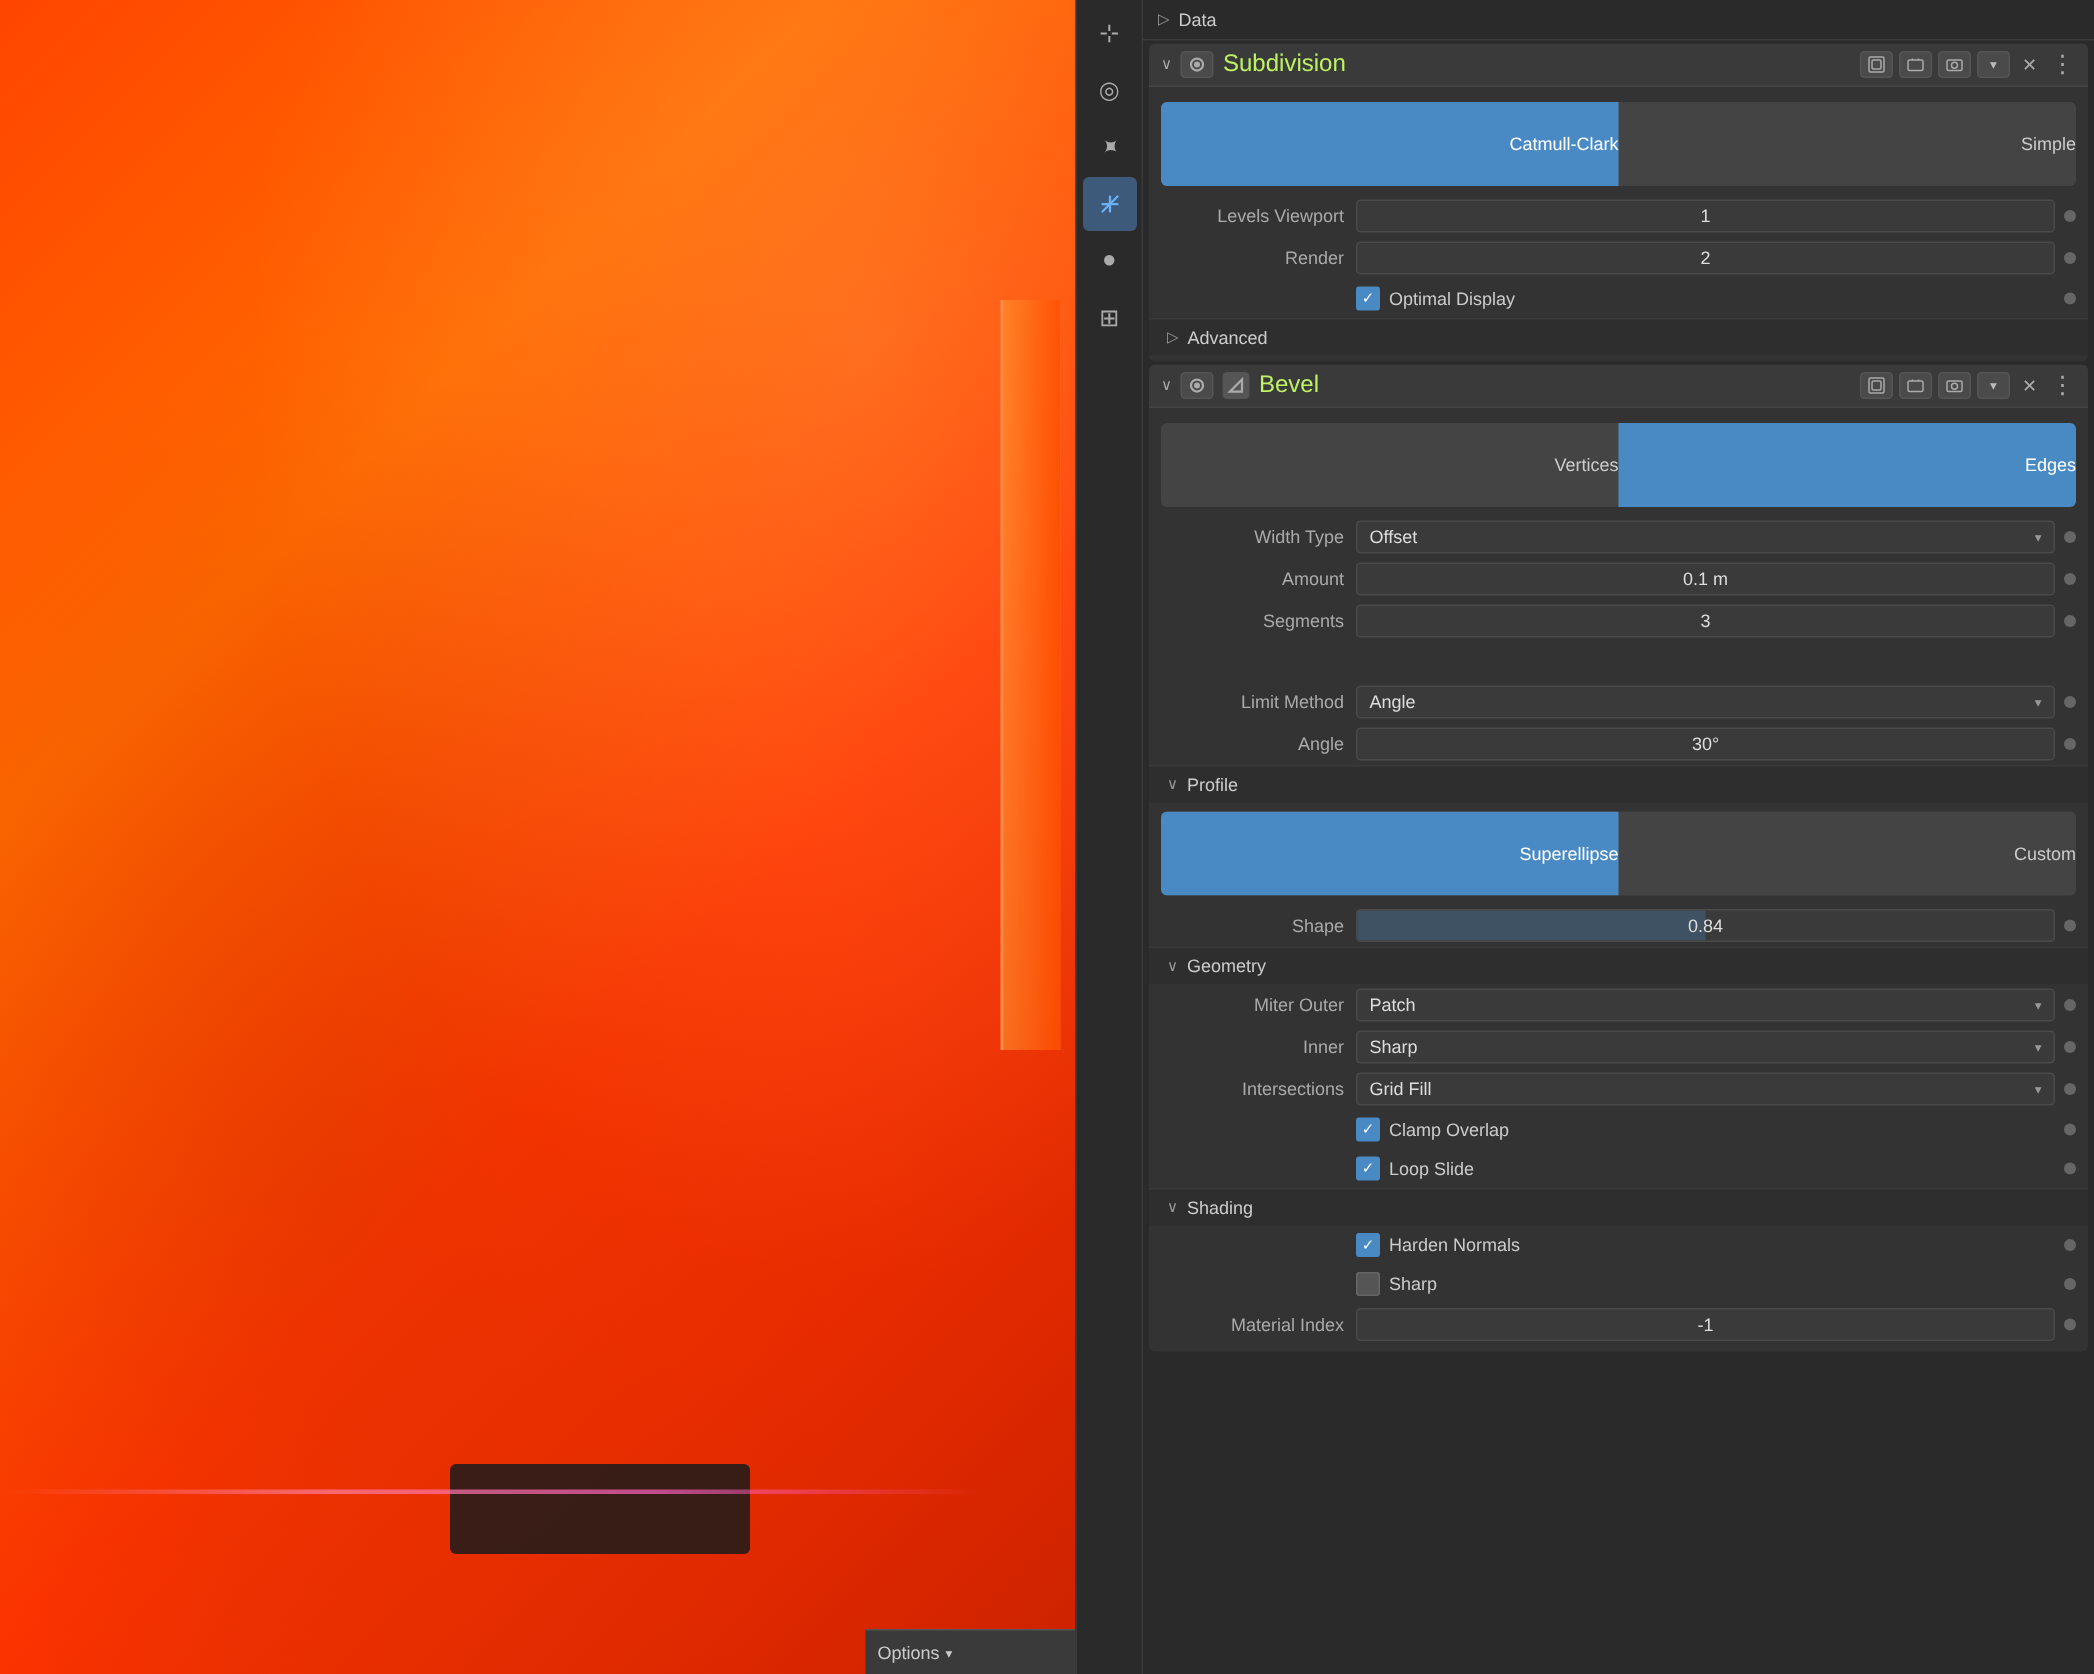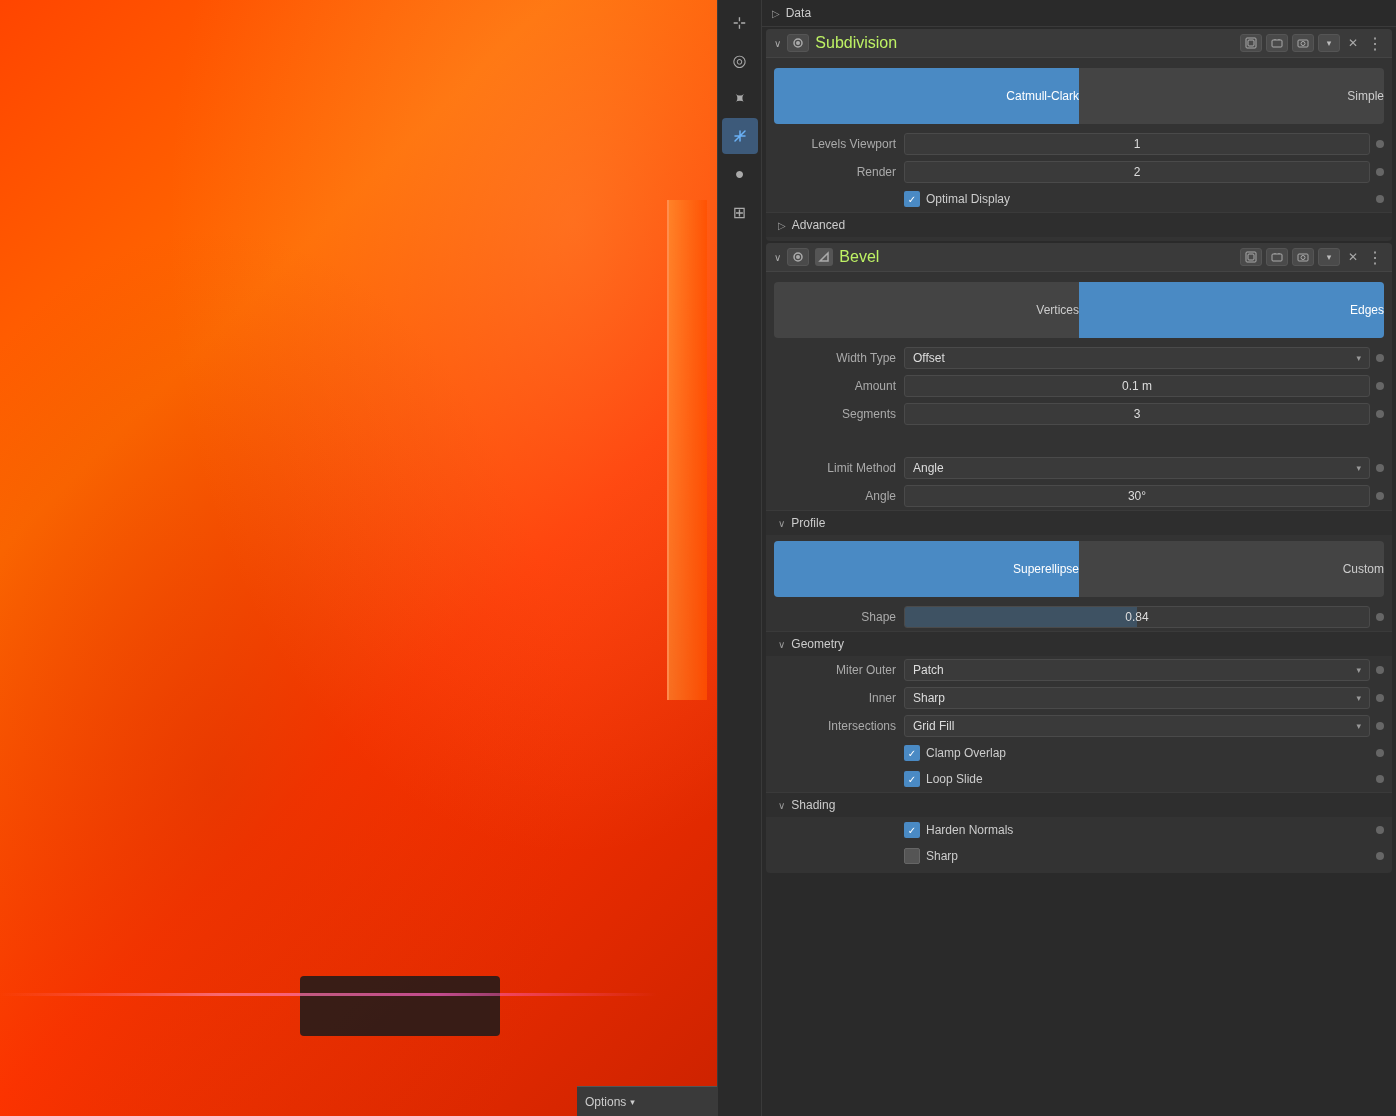--- a/index.html
+++ b/index.html
@@ -590,16 +590,21 @@
 
       <div class="prop-row">
         <div class="prop-label"></div>
         <div style="flex:1; display:flex; align-items:center; gap:6px;">
           <div class="chk-box unchecked"></div>
           <span class="chk-label">Sharp</span>
         </div>
         <div class="prop-dot"></div>
       </div>
 
+      <div class="prop-row">
+        <div class="prop-label">Material Index</div>
+        <div class="prop-value">-1</div>
+        <div class="prop-dot"></div>
+      </div>
 
     </div>
   </div>
 </div>
 
 </body></html>

